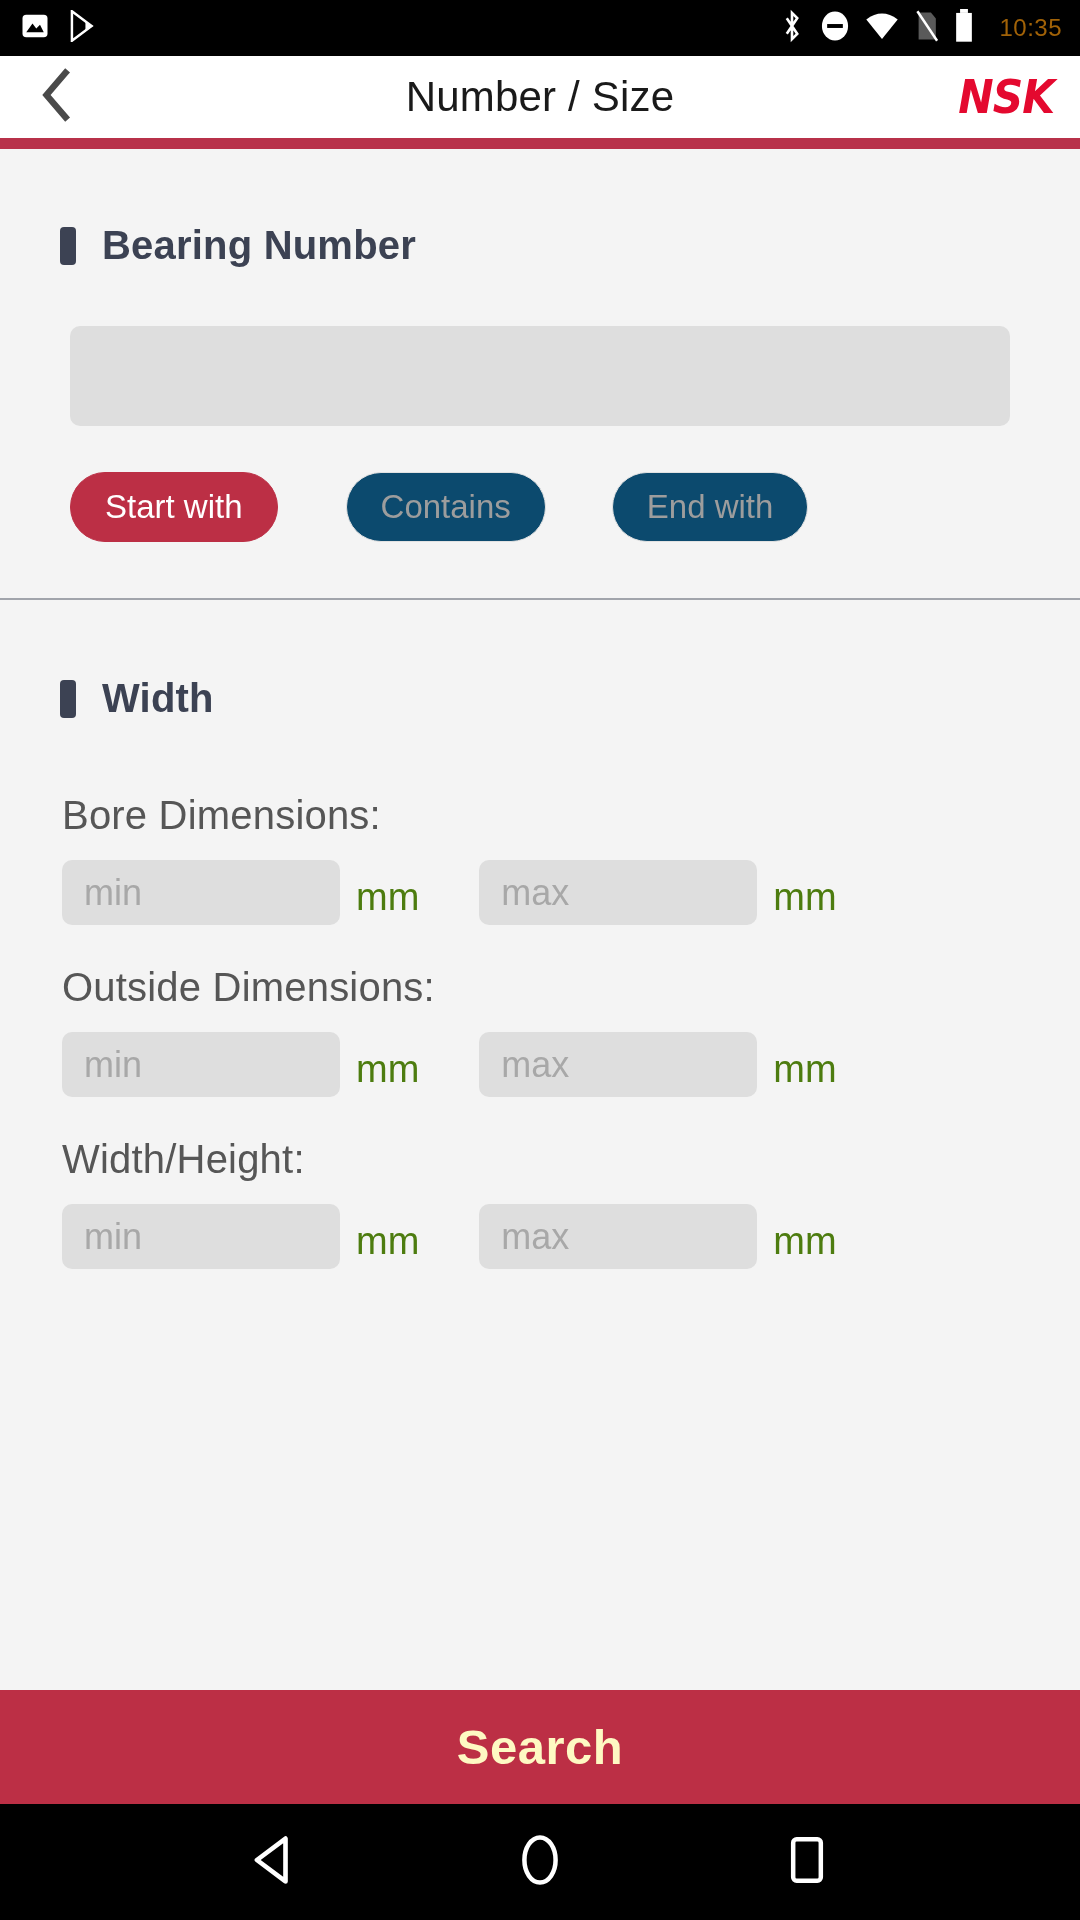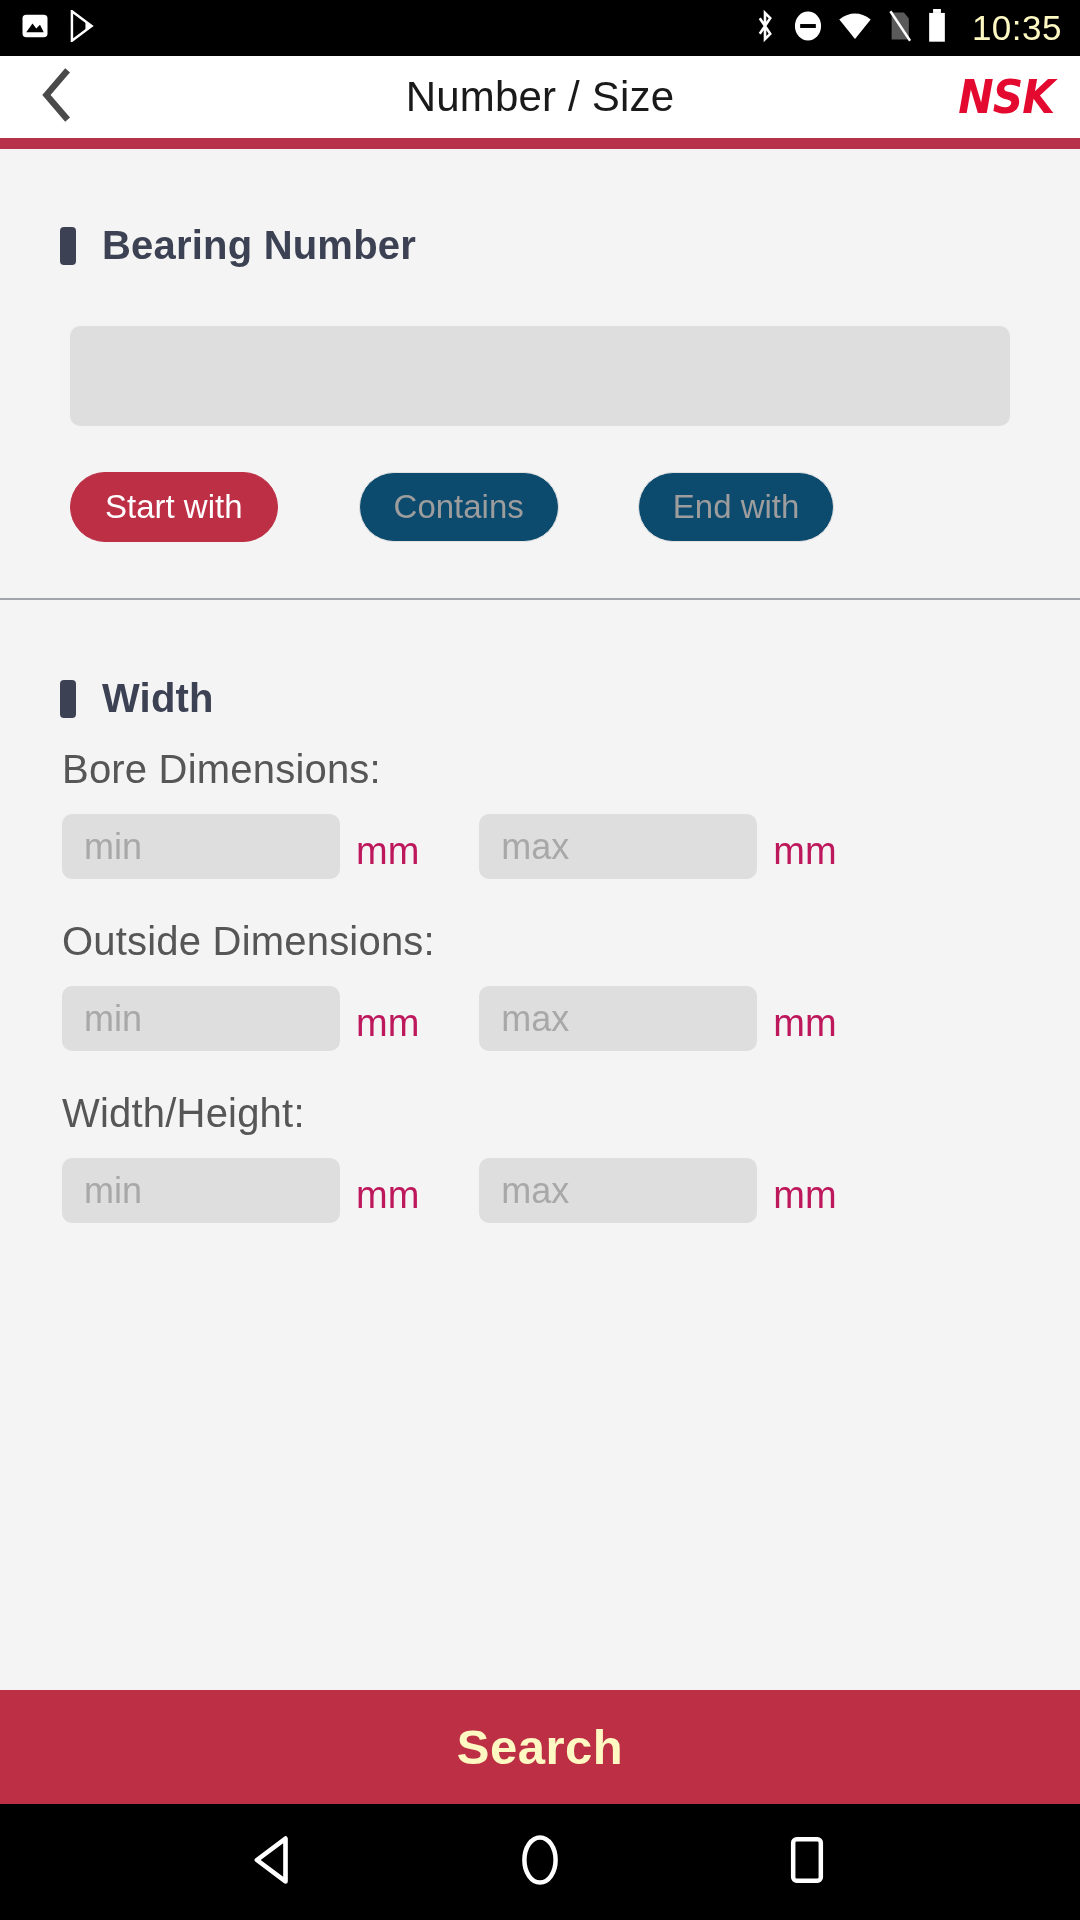--- a/index.html
+++ b/index.html
@@ -11,21 +11,21 @@
   #screen { width:1080px; height:1920px; display:flex; flex-direction:column; position:relative; }
 
   
   .statusbar {
     height:56px; background:#000; display:flex; align-items:center;
     padding:0 18px 0 20px; flex:0 0 56px;
   }
   .sb-left { display:flex; align-items:center; gap:18px; }
   .sb-right { margin-left:auto; display:flex; align-items:center; gap:14px; }
   .sb-clock {
-    color:#fef9c3; font-size:35px; letter-spacing:0.5px; margin-left:10px;
+    color:#a16207; font-size:24px; letter-spacing:0.5px; margin-left:10px;
     font-family:"Liberation Sans", sans-serif;
   }
   .sb-icon { display:block; }
 
   
   .appbar {
     flex:0 0 82px; background:#ffffff; display:flex; align-items:center;
     position:relative; padding:0 22px 0 26px;
   }
   .back-btn { width:60px; height:60px; display:flex; align-items:center; justify-content:center; }
@@ -56,46 +56,46 @@
 
   
   .bearing-block { padding-top:74px; padding-bottom:56px;border-radius:20px; }
   .bn-input-wrap { padding:0 70px; margin-top:58px; }
   .bn-input {
     width:100%; height:100px; background:#dedede; border:none; border-radius:10px;
     font-size:34px; color:#555; padding:0 26px; outline:none;
     font-family:"Liberation Sans", sans-serif;
   }
   .bn-input::placeholder { color:#a8a8a8; }
-  .pill-row { display:flex; padding:0 70px; margin-top:46px; gap:13px; }
+  .pill-row { display:flex; padding:0 70px; margin-top:46px; gap:0; }
   .pill {
     height:70px; border-radius:35px; display:flex; align-items:center; justify-content:center;
     font-size:33px; padding:0 34px; white-space:nowrap;
   }
   .pill.active { background:#bc2f45; color:#ffffff; border:1px solid #bc2f45; margin-right:68px; }
   .pill.inactive { background:#0c4a6e; color:#9d9d9d; border:1px solid #e2e2e2; margin-right:66px; }
   .pill.inactive:last-child { margin-right:0; }
 
   .divider { height:2px; background:#3c4253; opacity:0.45; width:100%; }
 
   
   .size-block { padding-top:76px; }
-  .size-rows { padding:0 0 0 0; margin-top:26px; }
+  .size-rows { padding:0 0 0 0; margin-top:72px; }
   .dim-label {
     font-size:40px; color:#565656; font-weight:400; padding-left:62px; letter-spacing:0.2px;
   }
   .dim-row { display:flex; align-items:flex-end; padding-left:62px; margin-top:22px; }
   .dim-field { display:flex; align-items:flex-end; }
   .dim-input {
     width:278px; height:65px; background:#dedede; border:none; border-radius:10px;
     font-size:36px; color:#555; padding:0 22px; outline:none;
     font-family:"Liberation Sans", sans-serif;
   }
   .dim-input::placeholder { color:#a8a8a8; }
-  .unit { font-size:38px; color:#be185d; margin-left:16px; padding-bottom:6px; }
+  .unit { font-size:38px; color:#4d7c0f; margin-left:16px; padding-bottom:6px; }
   .gap-between { width:60px; flex:0 0 60px; }
   .dim-group { margin-bottom:40px; }
 
   .spacer { flex:1 1 auto; }
 
   
   .search-btn {
     flex:0 0 114px; background:#bc2f45; display:flex; align-items:center; justify-content:center;
     color:#fef9c3; font-size:49px; font-weight:bold; letter-spacing:0.5px;text-align:center;
   }

